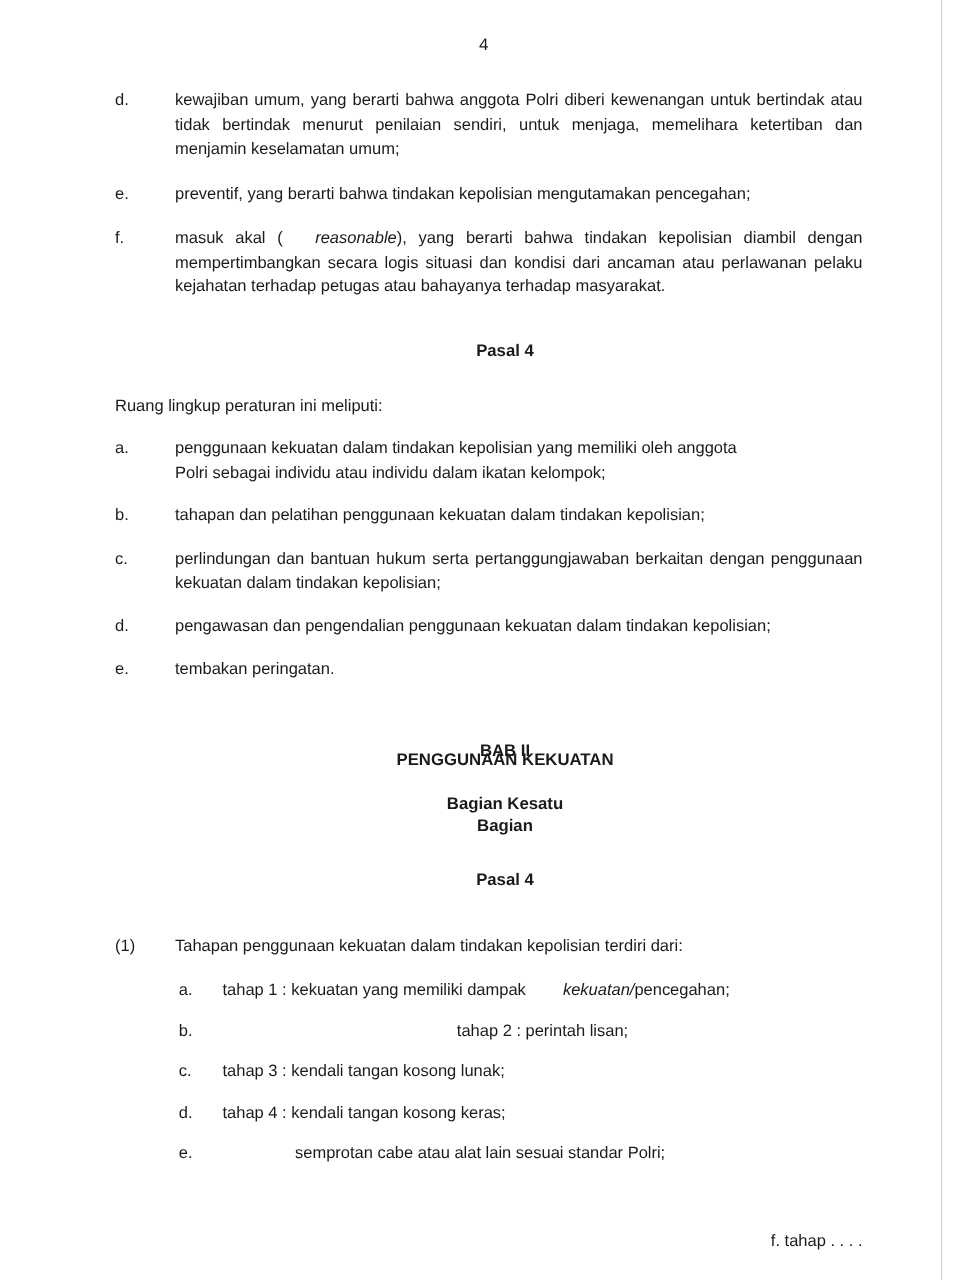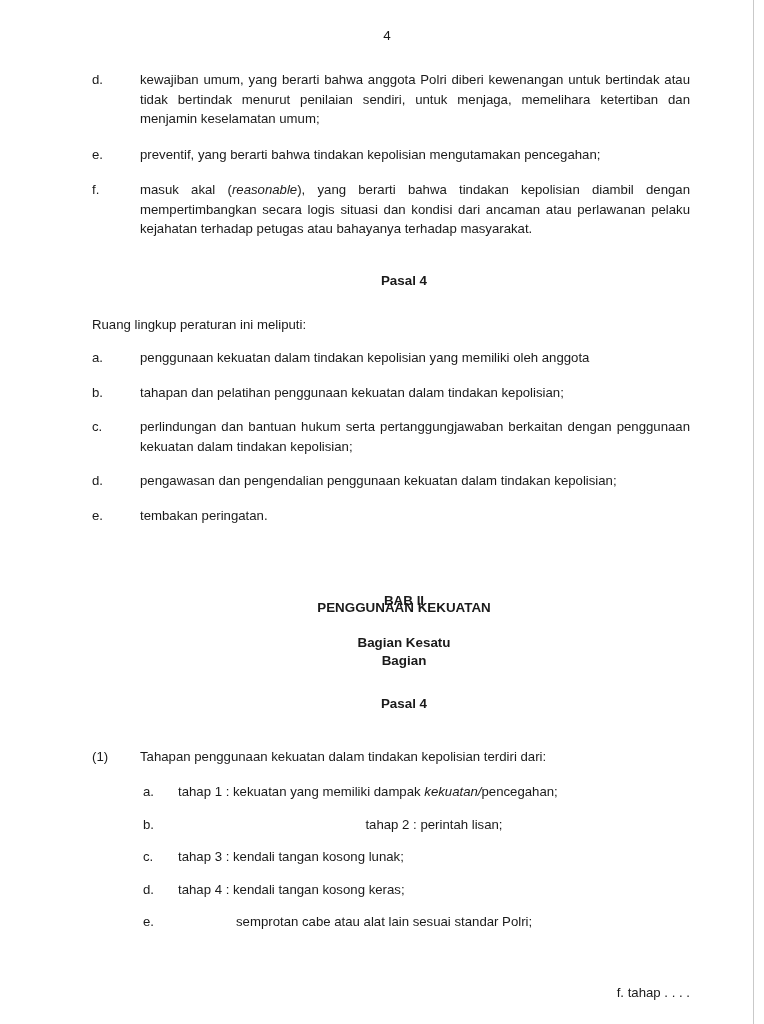--- a/index.html
+++ b/index.html
@@ -152,21 +152,21 @@
 
   .footer-note {
     position: absolute;
     left: 0;
     width: 598px;
     text-align: right;
     font-size: 13.2px;
     line-height: 19.5px;
   }
 
-  i.it { font-style: italic; }
+  i.it { font-style: italic; margin-left: 26px; }
 </style>
 </head>
 <body>
 
 <div class="page">
   <div class="content">
 
     <div class="page-number">
       <span class="page-number-inner">4</span>
     </div>
@@ -195,20 +195,21 @@
     </div>
 
     <div class="abs lead" style="top:315px;">Ruang lingkup peraturan ini meliputi:</div>
 
     <div class="abs" style="top:348px;">
 
       <div class="item">
         <span class="marker">a.</span>
         <div class="body nojust">
           <span>penggunaan kekuatan dalam tindakan kepolisian yang memiliki oleh anggota</span><br>
+          <span>Polri sebagai individu atau individu dalam ikatan kelompok;</span>
         </div>
       </div>
 
       <div class="item" style="margin-top:15px;">
         <span class="marker">b.</span>
         <div class="body nojust">tahapan dan pelatihan penggunaan kekuatan dalam tindakan kepolisian;</div>
       </div>
 
       <div class="item" style="margin-top:15px;">
         <span class="marker">c.</span>

